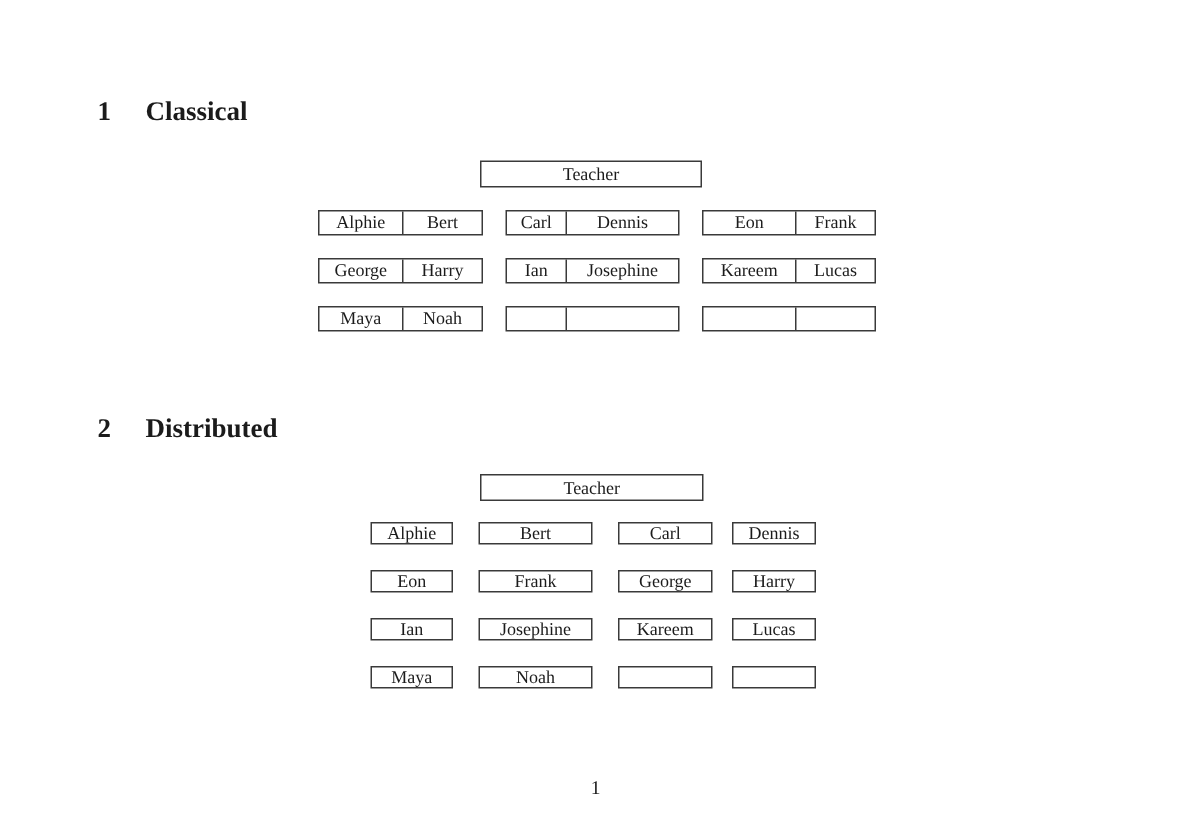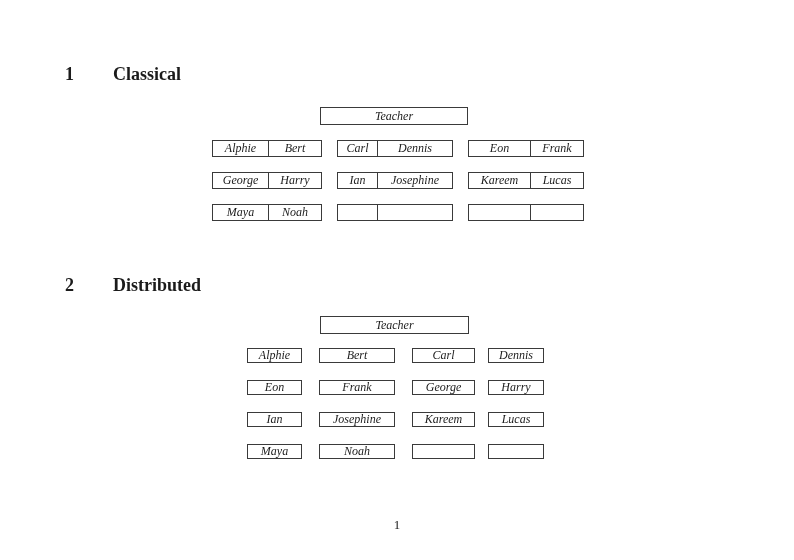--- a/index.html
+++ b/index.html
@@ -14,30 +14,29 @@
   }
   .heading {
     position: absolute;
     left: 0; top: 0;
     font-weight: bold;
     font-size: 18px;
     line-height: 20px;
     white-space: nowrap;
   }
   .heading .sec-num { position: absolute; left: 65px; top: 0; }
-  .heading .sec-title { position: absolute; left: 97px; top: 0; margin-left: 16px; }
+  .heading .sec-title { position: absolute; left: 97px; top: 0; }
   .box {
     position: absolute;
     box-sizing: border-box;
     border: 1px solid #3a3a3a;
     background: #ffffff;
     display: flex;
     align-items: stretch;
     font-size: 12px;
-    font-style: italic;
   }
   .box.single, .box.teacher {
     align-items: center;
     justify-content: center;
     text-align: center;
   }
   .cell {
     display: flex;
     align-items: center;
     justify-content: center;

